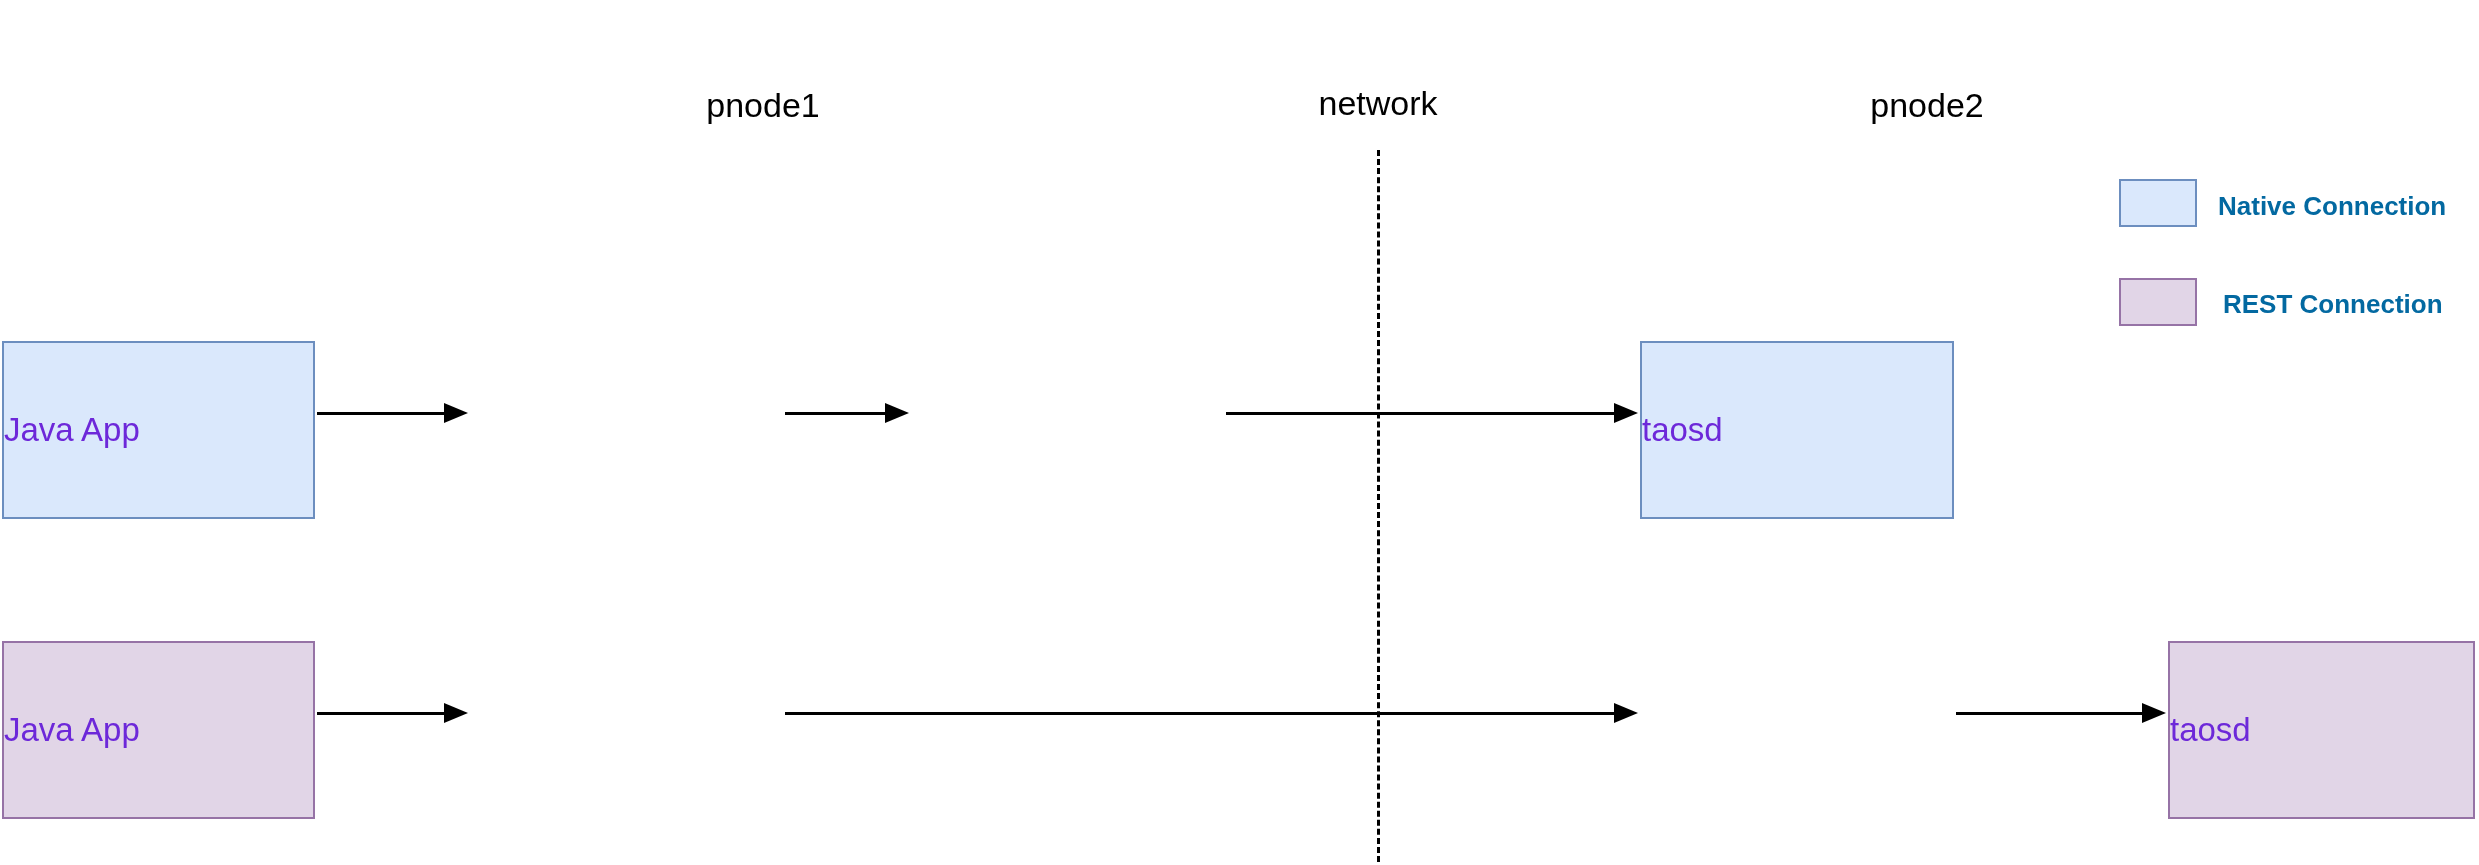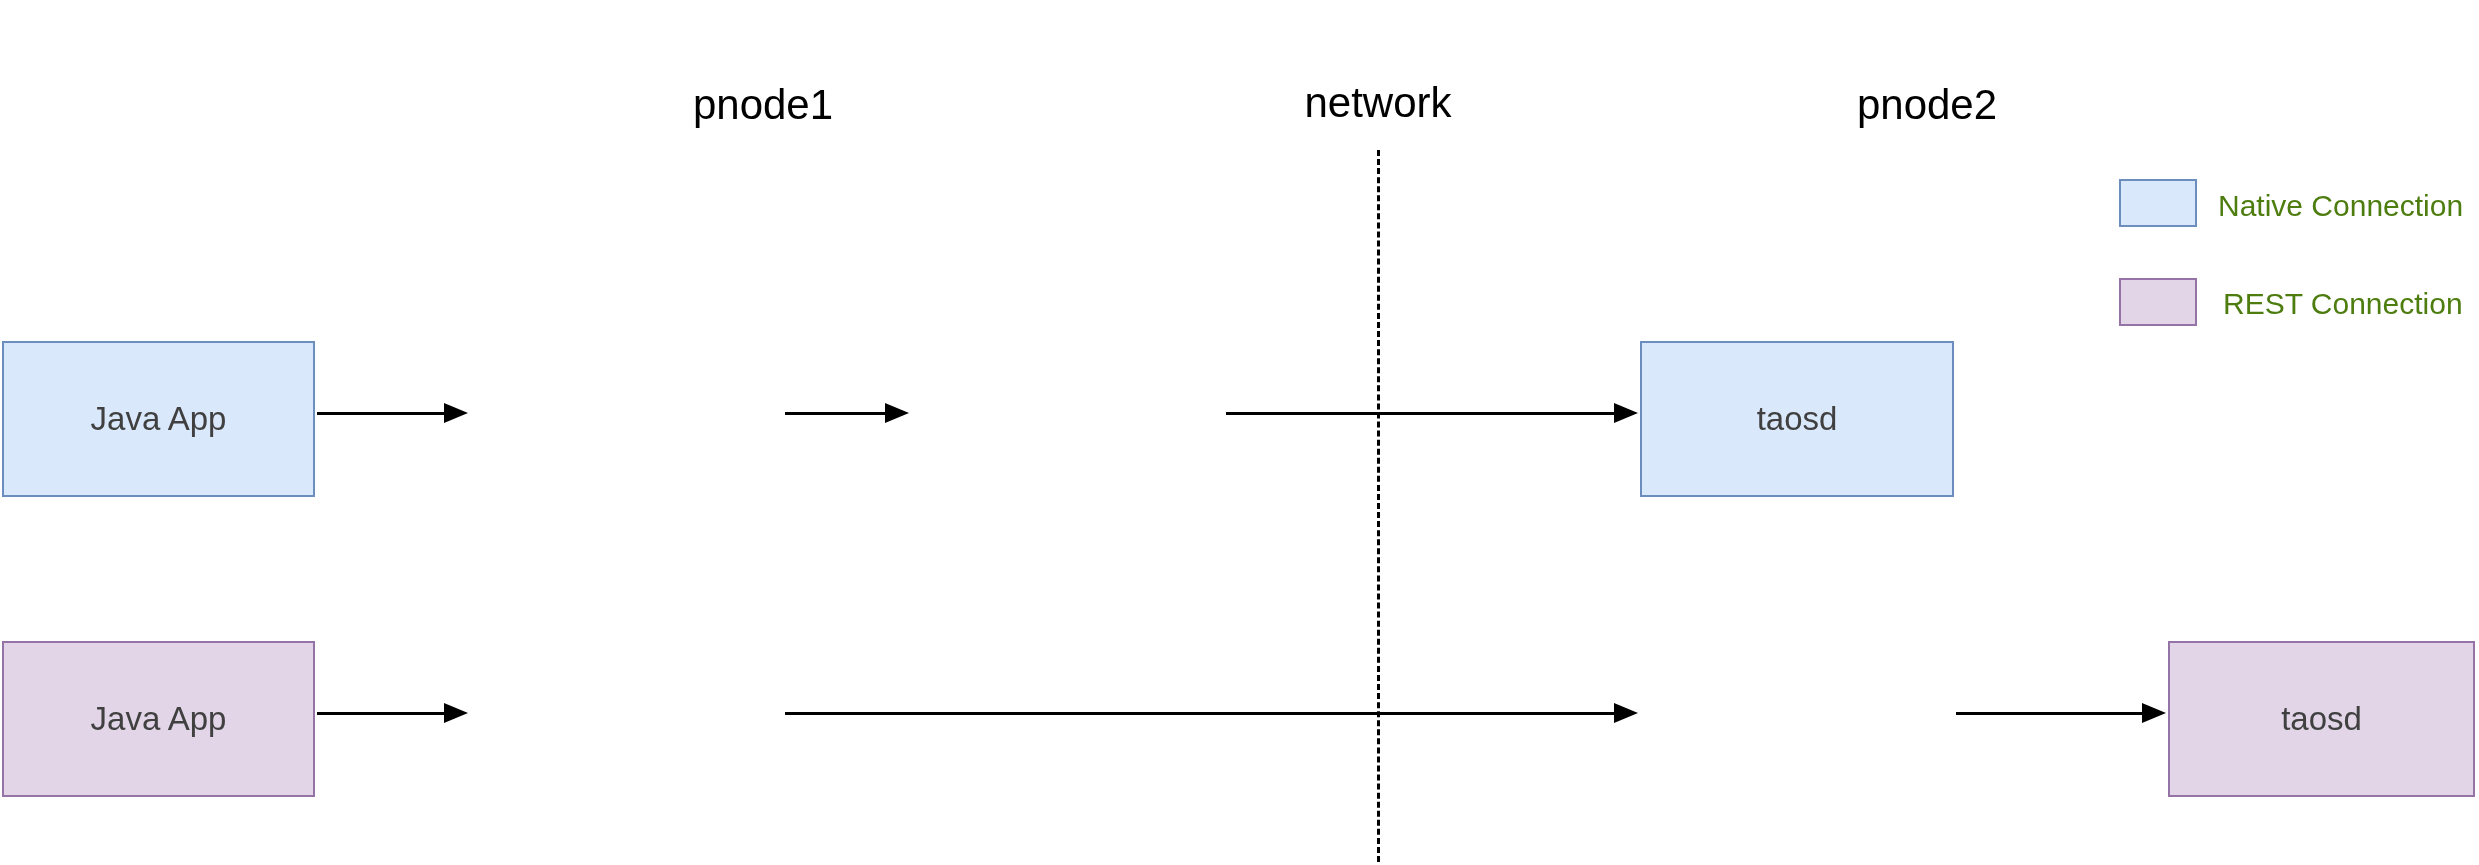--- a/index.html
+++ b/index.html
@@ -10,36 +10,36 @@
     position:relative;
     width:2479px;
     height:865px;
     background:#ffffff;
     overflow:hidden;
   }
 
   .zone-label {
     position:absolute;
     transform:translate(-50%,-50%);
-    font-size:42px;
+    font-size:34px;
     line-height:1;
     color:#000;
     white-space:nowrap;
   }
 
   .node {
     position:absolute;
     width:313px;
-    height:156px;
+    height:178px;
     display:flex;
     align-items:center;
-    justify-content:center;
+    justify-content:flex-start;
     font-size:33px;
     line-height:1.2;
-    color:#404040;
+    color:#6d28d9;
     white-space:nowrap;
   }
   .node.native { background:#dae8fc; border:2px solid #6c8ebf; }
   .node.rest   { background:#e1d5e7; border:2px solid #9673a6; }
 
   .arrow {
     position:absolute;
     height:3px;
     background:#000;
   }
@@ -65,24 +65,25 @@
     width:78px;
     height:48px;
     border:2px solid;
   }
   .legend-swatch.native { background:#dae8fc; border-color:#6c8ebf; }
   .legend-swatch.rest   { background:#e1d5e7; border-color:#9673a6; }
 
   .legend-label {
     position:absolute;
     transform:translateY(-50%);
-    font-size:30px;
+    font-size:26px;
     line-height:1;
     white-space:nowrap;
-    color:#4d7c0f;
+    color:#0369a1;
+    font-weight:bold;
   }
 </style>
 </head>
 <body>
 
 <div class="canvas">
 
   <div class="zone-label" style="left:763px; top:105px;">pnode1</div>
   <div class="zone-label" style="left:1378px; top:103px;">network</div>
   <div class="zone-label" style="left:1927px; top:105px;">pnode2</div>

